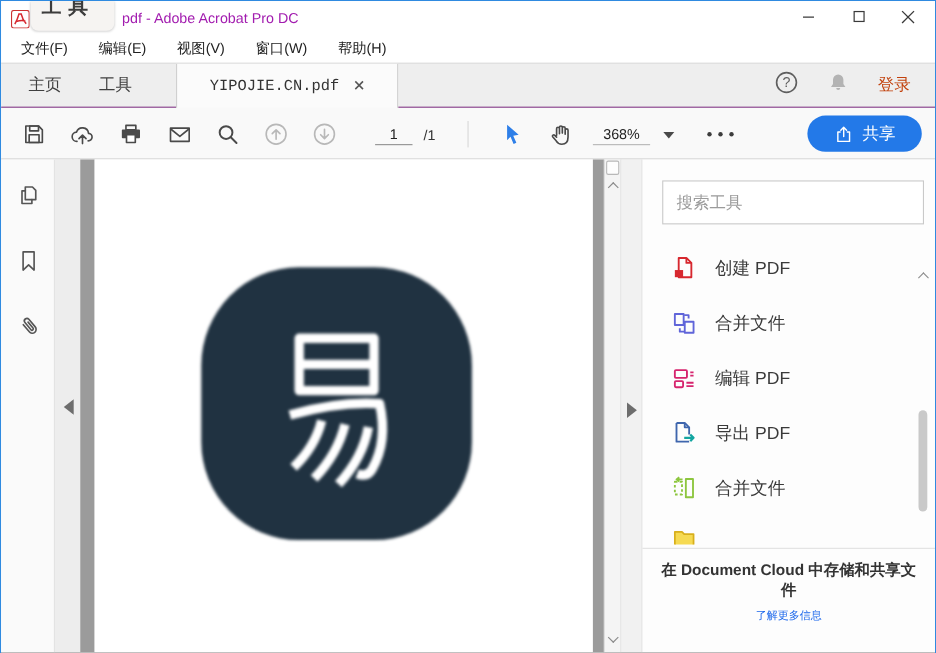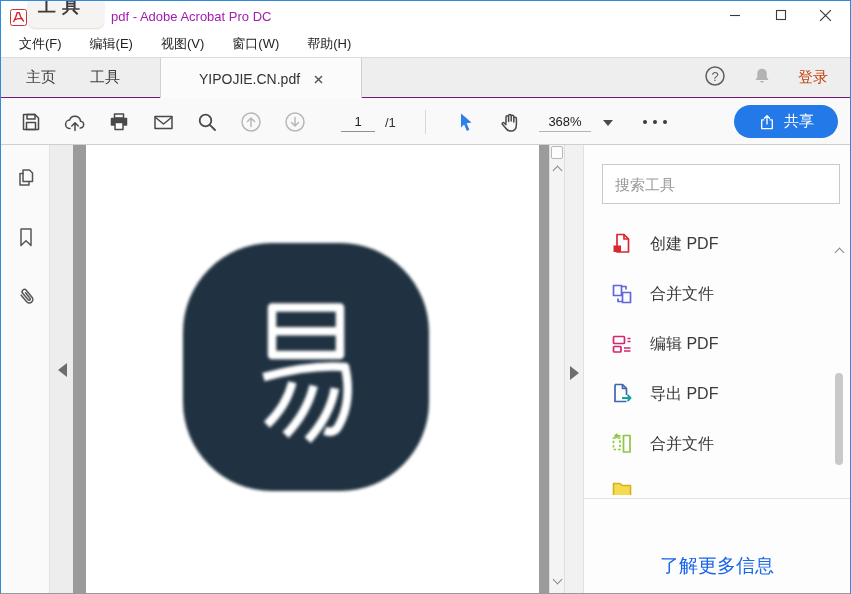--- a/index.html
+++ b/index.html
@@ -23,21 +23,21 @@
   
   .menubar { position:absolute; left:0; top:30px; width:100%; height:26px; background:#fff; display:flex; align-items:center; padding-left:8px; }
   .menu-item { font-size:13px; color:#222; padding:3px 10px; margin-right:8px; cursor:default; }
   
   .tabbar { position:absolute; left:0; top:56px; width:100%; height:41px; background:#eeeeee;
             border-top:1px solid #dcdcdc; border-bottom:1px solid #701a75; }
   .tab-plain { position:absolute; top:0; height:100%; display:flex; align-items:center; justify-content:center; font-size:15px; color:#3f3f3f; }
   .tab-home { left:12px; width:56px; } .tab-tools { left:76px; width:56px; }
   .tab-doc { position:absolute; left:159px; top:0; width:202px; height:41px; background:#fbfbfb;
              border-left:1px solid #d0d0d0; border-right:1px solid #d0d0d0;
-             display:flex; align-items:center; justify-content:center; gap:14px; font-size:14px; color:#333; }
+             display:flex; align-items:center; justify-content:center; gap:14px; font-size:14px; color:#333;font-family:Liberation Mono, monospace; }
   .tab-close svg { stroke:#555; stroke-width:1.4; }
   .tab-right { position:absolute; right:0; top:0; height:100%; display:flex; align-items:center; gap:26px; padding-right:22px; }
   .help-btn svg text { font-size:13px; fill:#5f5f5f; font-family:"Liberation Sans",sans-serif; }
   .signin { font-size:15px; color:#c2410c;font-family:Liberation Mono, monospace; }
   
   .toolbar { position:absolute; left:0; top:97px; width:100%; height:47px; background:#f9f9f9; border-bottom:1px solid #cfcfcf; }
   .tb { position:absolute; top:10px; width:28px; height:28px; display:flex; align-items:center; justify-content:center; }
   .tb svg { stroke:#4a4a4a; stroke-width:1.5; fill:none; stroke-linecap:round; stroke-linejoin:round; }
   .tb.dis svg { stroke:#b8b8b8; }
   .page-input { position:absolute; left:340px; top:14px; width:34px; height:20px; border:none; border-bottom:1px solid #8f8f8f;
@@ -81,21 +81,21 @@
                   padding:0 12px; font-size:15px; color:#333; font-family:inherit; }
   .search-tools::placeholder { color:#9b9b9b; }
   .tool-list { position:absolute; left:0; top:72px; width:267px; height:281px; overflow:hidden; }
   .tool-row { position:absolute; left:0; width:100%; height:50px; display:flex; align-items:center; padding-left:26px; gap:16px; }
   .tool-row svg { flex:none; }
   .tool-label { font-size:16px; color:#3a3a3a; }
   .list-scroll-up { position:absolute; left:252px; top:32px; }
   .list-thumb { position:absolute; left:251px; top:156px; width:8px; height:92px; background:#c9c9c9; border-radius:4px; }
   .panel-divider { position:absolute; left:0; top:353px; width:100%; height:1px; background:#e2e2e2; }
   .promo { position:absolute; left:13px; top:364px; width:240px; text-align:center; font-size:14px; font-weight:bold; color:#333; line-height:1.3; }
-  .promo-link { position:absolute; left:13px; top:408px; width:240px; text-align:center; font-size:19px; color:#1a66eb; }
+  .promo-link { position:absolute; left:13px; top:408px; width:240px; text-align:center; font-size:10px; color:#1a66eb; }
 </style>
 </head>
 <body>
 
 <div class="app">
 
   <div class="titlebar">
     <svg class="acro-ico" width="17" height="17" viewBox="0 0 17 17">
       <rect x="0.5" y="0.5" width="16" height="16" rx="2" fill="#fff" stroke="#c33"></rect>
       <path d="M3.5,13 C5,10 6.5,6.5 7.2,3.8 L9.3,3.8 C10,7 12,10.5 13.8,12.5 M4.8,10.6 C7.5,9.6 10.8,9.4 13,10" stroke="#d7282f" stroke-width="1.4" fill="none"></path>
@@ -337,17 +337,18 @@
             <path d="M3.5,20 V8.5 H10 L12,10.5 H20.5 V20" fill="#f6da52" stroke="#d8af1c" stroke-width="1.6" stroke-linejoin="round"></path>
           </svg>
         </div>
 
         <span class="chev chev-up list-scroll-up"></span>
         <div class="list-thumb"></div>
 
       </div>
 
       <div class="panel-divider"></div>
+      <div class="promo">在 Document Cloud 中存储和共享文件</div>
       <div class="promo-link">了解更多信息</div>
     </div>
 
   </div>
 </div>
 
 </body></html>

